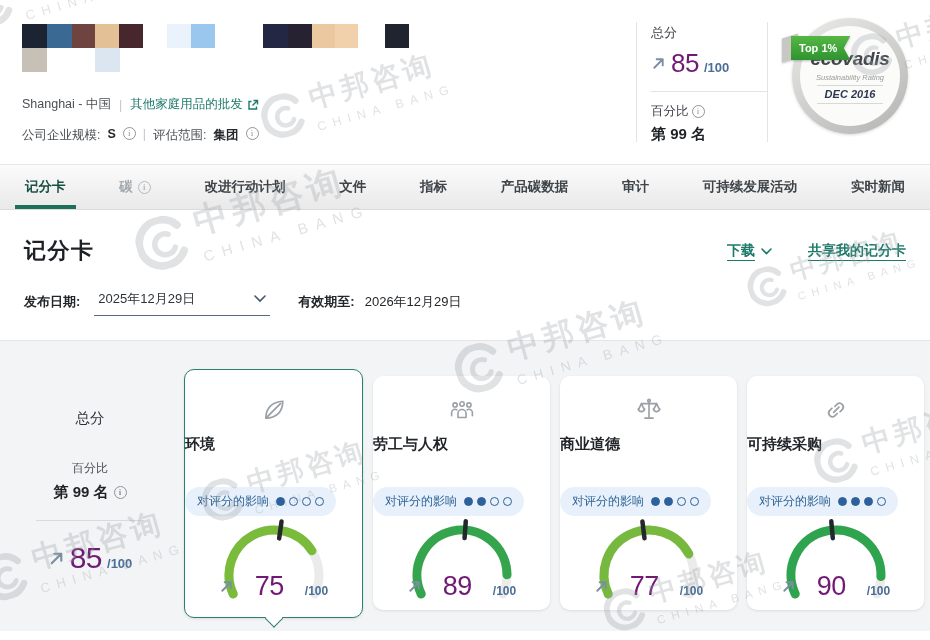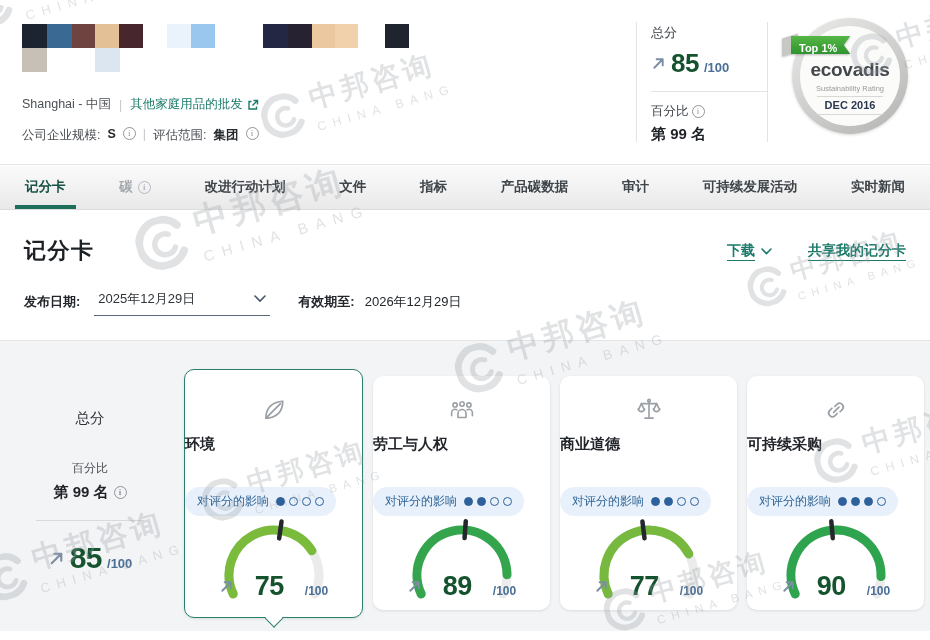--- a/index.html
+++ b/index.html
@@ -22,41 +22,41 @@
   .info { display: inline-flex; width: 13px; height: 13px; border: 1px solid #8f959a; border-radius: 50%;
           color: #8f959a; font-size: 9px; line-height: 1; align-items: center; justify-content: center; cursor: pointer; }
   .info::before { content: "i"; font-family: "Liberation Serif", serif; }
   .hdr-right { display: flex; margin: 22px 10px 0 0; height: 120px; }
   .vline { width: 1px; background: #e2e3e4; }
   .score-col { width: 130px; padding: 2px 0 0 14px; }
   .sc-top { padding-bottom: 12px; border-bottom: 1px solid #e2e3e4; }
   .sc-label { font-size: 13px; color: #3a3f45; }
   .score-line { display: flex; align-items: baseline; gap: 5px; margin-top: 6px; }
   .arr { color: #7b8ea3; display: inline-flex; align-self: center; }
-  .num { font-size: 26px; font-weight: 700; color: #14532d; letter-spacing: -0.5px; }
+  .num { font-size: 26px; font-weight: 400; color: #701a75; letter-spacing: -0.5px; }
   .den { font-size: 13px; font-weight: 700; color: #4a6e96; }
   .sc-bottom { padding-top: 11px; font-size: 12.5px; color: #3a3f45; }
   .sc-rank { margin-top: 5px; font-size: 15px; font-weight: 800; color: #1e2226; }
   .pct-row { display: flex; align-items: center; gap: 3px; }
   
   .medal { width: 140px; position: relative; margin-left: 12px; top: -8px; }
   .ring { position: absolute; left: 12px; top: 4px; width: 116px; height: 116px; border-radius: 50%;
           background: linear-gradient(145deg,#ececea,#b3b3b1); box-shadow: 0 1px 3px rgba(0,0,0,.15); }
   .ring-in { position: absolute; left: 8px; top: 8px; right: 8px; bottom: 8px; border-radius: 50%; background: #fbfbfa;
-             display: flex; flex-direction: column; align-items: center; justify-content: center; padding-top: 22px; }
+             display: flex; flex-direction: column; align-items: center; justify-content: flex-start; padding-top: 22px; font-style: italic; }
   .ev-brand { font-size: 19px; font-weight: 800; color: #43474c; letter-spacing: -0.3px; }
   .ev-sub { font-size: 7.5px; color: #9a9a98; margin-top: 3px; }
   .ev-date { font-size: 11px; font-weight: 800; color: #2c3850; border-top: 1px solid #d8d8d6; border-bottom: 1px solid #d8d8d6;
              padding: 2px 8px 3px; margin-top: 3px; }
   .ribbon { position: absolute; top: 22px; left: 2px; z-index: 3; display: flex; align-items: stretch; filter: drop-shadow(0 1px 1px rgba(0,0,0,.25)); }
   .rib-fold { width: 16px; background: #c7c7c4; transform: skewY(-18deg); margin-right: -6px; }
   .rib-main { background: linear-gradient(#f8f8f6,#e2e2df); color: #4a4e53; font-weight: 800; font-size: 11.5px;
               letter-spacing: 1px; padding: 5px 9px; }
   .rib-tag { background: linear-gradient(#55b744,#2f9330); color: #fff; font-weight: 800; font-size: 11px;
-             padding: 6px 13px 0 8px; margin-left: -1px; clip-path: polygon(0 0,100% 0,89% 50%,100% 100%,0 100%); }
+             padding: 6px 13px 6px 8px; margin-left: -1px; clip-path: polygon(0 0,100% 0,89% 50%,100% 100%,0 100%); }
   
   .tabs { height: 46px; background: linear-gradient(#fbfbfb,#e9e9e9); border-top: 1px solid #e6e6e6;
           border-bottom: 1px solid #dcdcdc; display: flex; align-items: stretch; justify-content: space-between; padding: 0 14px; }
   .tab { display: flex; align-items: center; gap: 5px; font-size: 13.5px; font-weight: 700; color: #3f4449;
          padding: 0 11px; position: relative; cursor: pointer; white-space: nowrap; }
   .tab.active { color: #175044; }
   .tab.active::after { content: ""; position: absolute; left: 1px; right: 1px; bottom: 0; height: 4px; background: #1d6e5b; }
   .tab.muted { color: #a3a9ae; }
   .tab.muted .info { border-color: #b4bac0; color: #b4bac0; }
   

